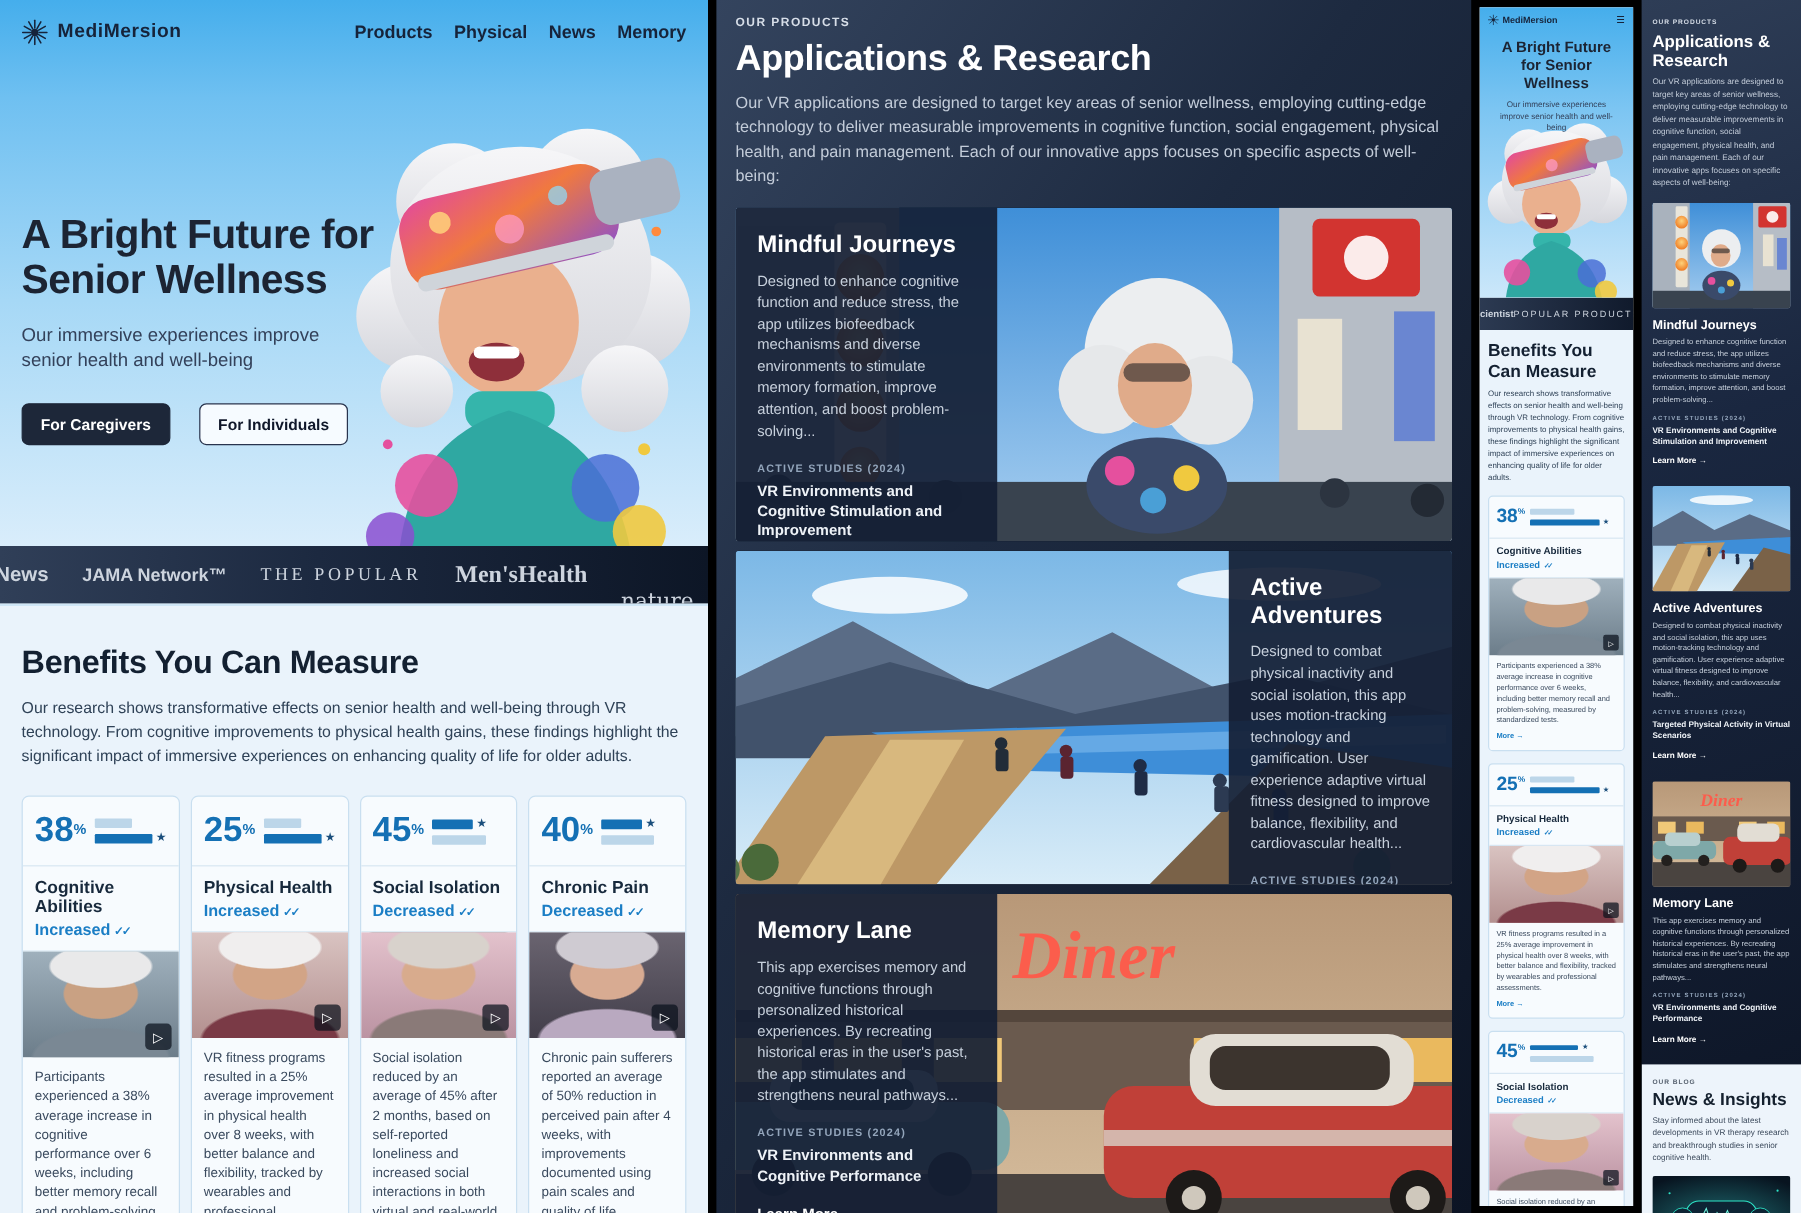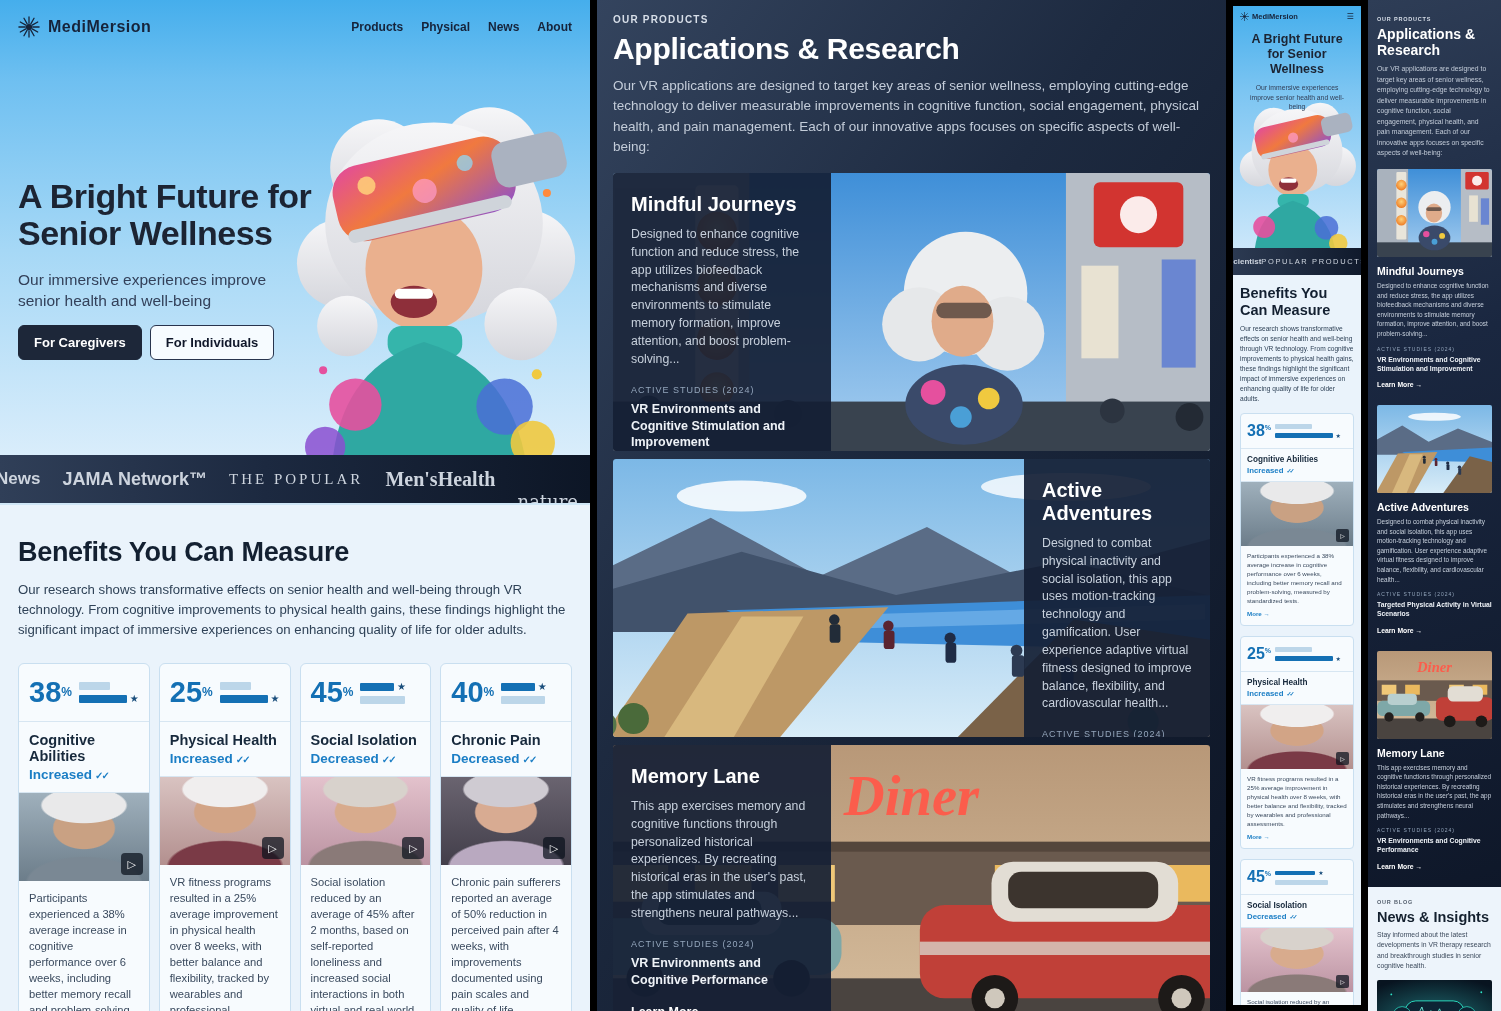--- a/index.html
+++ b/index.html
@@ -8,35 +8,35 @@
   .panel { position:absolute; overflow:hidden; }
 
   
   .p1 { left:0; top:0; width:590px; height:1011px; background:#eaf3fb; }
   .hero { position:relative; height:455px;
     background:linear-gradient(180deg,#45aeec 0%,#6fc0f1 18%,#a6d8f6 55%,#d9edfb 100%); }
   .site-header { position:absolute; top:0; left:0; right:0; display:flex; justify-content:space-between; align-items:center; padding:16px 18px; z-index:5; }
   .brand { display:flex; align-items:center; gap:8px; font-weight:bold; font-size:16px; color:#16233a; letter-spacing:.5px; }
   .logo-burst { width:22px; height:22px; }
   .nav { display:flex; gap:18px; }
-  .nav a { font-size:12px; color:#16233a; text-decoration:none; font-weight:600; }
+  .nav a { font-size:15px; color:#16233a; text-decoration:none; font-weight:600; }
   .hero-copy { position:absolute; left:18px; top:178px; width:300px; z-index:4; }
   .hero-copy h1 { font-size:34px; line-height:1.1; font-weight:bold; color:#1c2433; letter-spacing:-.5px; }
   .hero-copy p { margin-top:16px; font-size:15.5px; line-height:1.4; color:#33415a; max-width:255px; }
-  .cta-row { display:flex; gap:8px; margin-top:13px; }
+  .cta-row { display:flex; gap:24px; margin-top:24px; }
   .btn { font-size:13px; font-weight:bold; padding:9px 15px; border-radius:6px; cursor:pointer; font-family:inherit; }
   .btn-dark { background:#1d2739; color:#fff; border:1px solid #1d2739; }
   .btn-light { background:#f6fbff; color:#0f172a; border:1.5px solid #28344e; }
   .hero-art { position:absolute; right:0; top:72px; width:312px; height:383px; z-index:2; }
 
   .press-bar { height:50px; display:flex; align-items:center; justify-content:space-between; padding:0 12px; overflow:hidden;
     background:linear-gradient(90deg,#303f58 0%,#1c2940 45%,#0d1626 100%); border-bottom:2px solid #cfe6f6; }
   .press-bar span { color:#cdd4de; white-space:nowrap; }
   .pr0 { font-weight:bold; font-size:17px; margin-left:-16px; color:#e8ebf0; }
-  .pr1 { font-weight:bold; font-size:18px; color:#c3cad6; }
+  .pr1 { font-weight:bold; font-size:15px; color:#c3cad6; }
   .pr2 { font-family:"Liberation Serif",serif; letter-spacing:3px; font-size:15px; color:#c9d0da; }
   .pr3 { font-family:"Liberation Serif",serif; font-weight:bold; font-size:20px; color:#e4e8ee; }
   .pr4 { font-family:"DejaVu Serif",serif; font-size:18px; color:#eef1f5;margin-top:44px; }
 
   .benefits { padding:32px 18px 0 18px; background:#eaf3fb; }
   .benefits h2 { font-size:27px; font-weight:bold; color:#132031; letter-spacing:-.3px; }
   .benefits .intro { margin-top:12px; font-size:13.2px; line-height:1.5; color:#2f4257; max-width:560px; }
   .stats-row { display:grid; grid-template-columns:repeat(4,1fr); gap:9px; margin-top:24px; align-items:start; }
   .stat-card { background:#f7fbfe; border:1px solid #c9dff0; border-radius:6px; overflow:hidden; }
   .stat-top { display:flex; align-items:center; gap:7px; padding:14px 10px; border-bottom:1px solid #d7e6f2; }
@@ -74,21 +74,21 @@
   .p2 h2 { font-size:30px; font-weight:bold; color:#fff; margin:7px 0 10px 0; letter-spacing:-.3px; }
   .p2 .intro { font-size:13.5px; line-height:1.5; color:#c3ccd9; margin-bottom:16px; }
   .app-card { position:relative; height:278px; margin-bottom:8px; border-radius:3px; overflow:hidden; background:#0c1424; }
   .app-card.last { height:300px; margin-bottom:0; }
   .app-photo { position:absolute; inset:0; }
   .app-photo svg { width:100%; height:100%; display:block; }
   .app-overlay { position:absolute; top:0; bottom:0; width:218px; padding:20px 18px; background:rgba(19,30,52,.92); color:#fff; z-index:3; }
   .ov-left { left:0; } .ov-right { right:0; width:186px; }
   .app-overlay h3 { font-size:20px; font-weight:bold; margin-bottom:10px; }
   .app-desc { font-size:12.3px; line-height:1.45; color:#c7d0dc; }
-  .studies-label { margin-top:16px; font-size:9px; font-weight:normal; letter-spacing:1px; color:#93a5bb; }
+  .studies-label { margin-top:16px; font-size:9px; font-weight:bold; letter-spacing:1px; color:#93a5bb; }
   .study-title { margin-top:6px; font-size:12.5px; font-weight:bold; color:#eef2f7; line-height:1.35; }
   .learn-more { display:inline-block; margin-top:16px; font-size:12.5px; font-weight:bold; color:#fff; text-decoration:none; }
 
   
   .p3 { left:1233px; top:6px; width:128px; height:999px; background:#eaf3fb; display:flex; flex-direction:column; }
   .m-hero { position:relative; height:242px; flex:none;
     background:linear-gradient(180deg,#45aeec 0%,#7cc5f2 35%,#cbe7fa 100%); }
   .m-header { position:absolute; top:0; left:0; right:0; display:flex; justify-content:space-between; align-items:center; padding:6px 7px; z-index:5; }
   .m-brand { display:flex; align-items:center; gap:3px; font-weight:bold; font-size:7.5px; color:#16233a; }
   .m-brand .logo-burst { width:9px; height:9px; }
@@ -202,21 +202,21 @@
                 <line y1="4" y2="11" transform="rotate(330)"></line>
             </g>
               <circle r="3.4" fill="#16233a"></circle>
           </svg>
           <span>MediMersion</span>
         </div>
         <nav class="nav">
           <a href="#">Products</a>
           <a href="#">Physical</a>
           <a href="#">News</a>
-          <a href="#">About</a>
+          <a href="#">Memory</a>
         </nav>
       </header>
       <div class="hero-copy">
         <h1>A Bright Future for Senior Wellness</h1>
         <p>Our immersive experiences improve senior health and well-being</p>
         <div class="cta-row">
           <button class="btn btn-dark">For Caregivers</button>
           <button class="btn btn-light">For Individuals</button>
         </div>
       </div>

